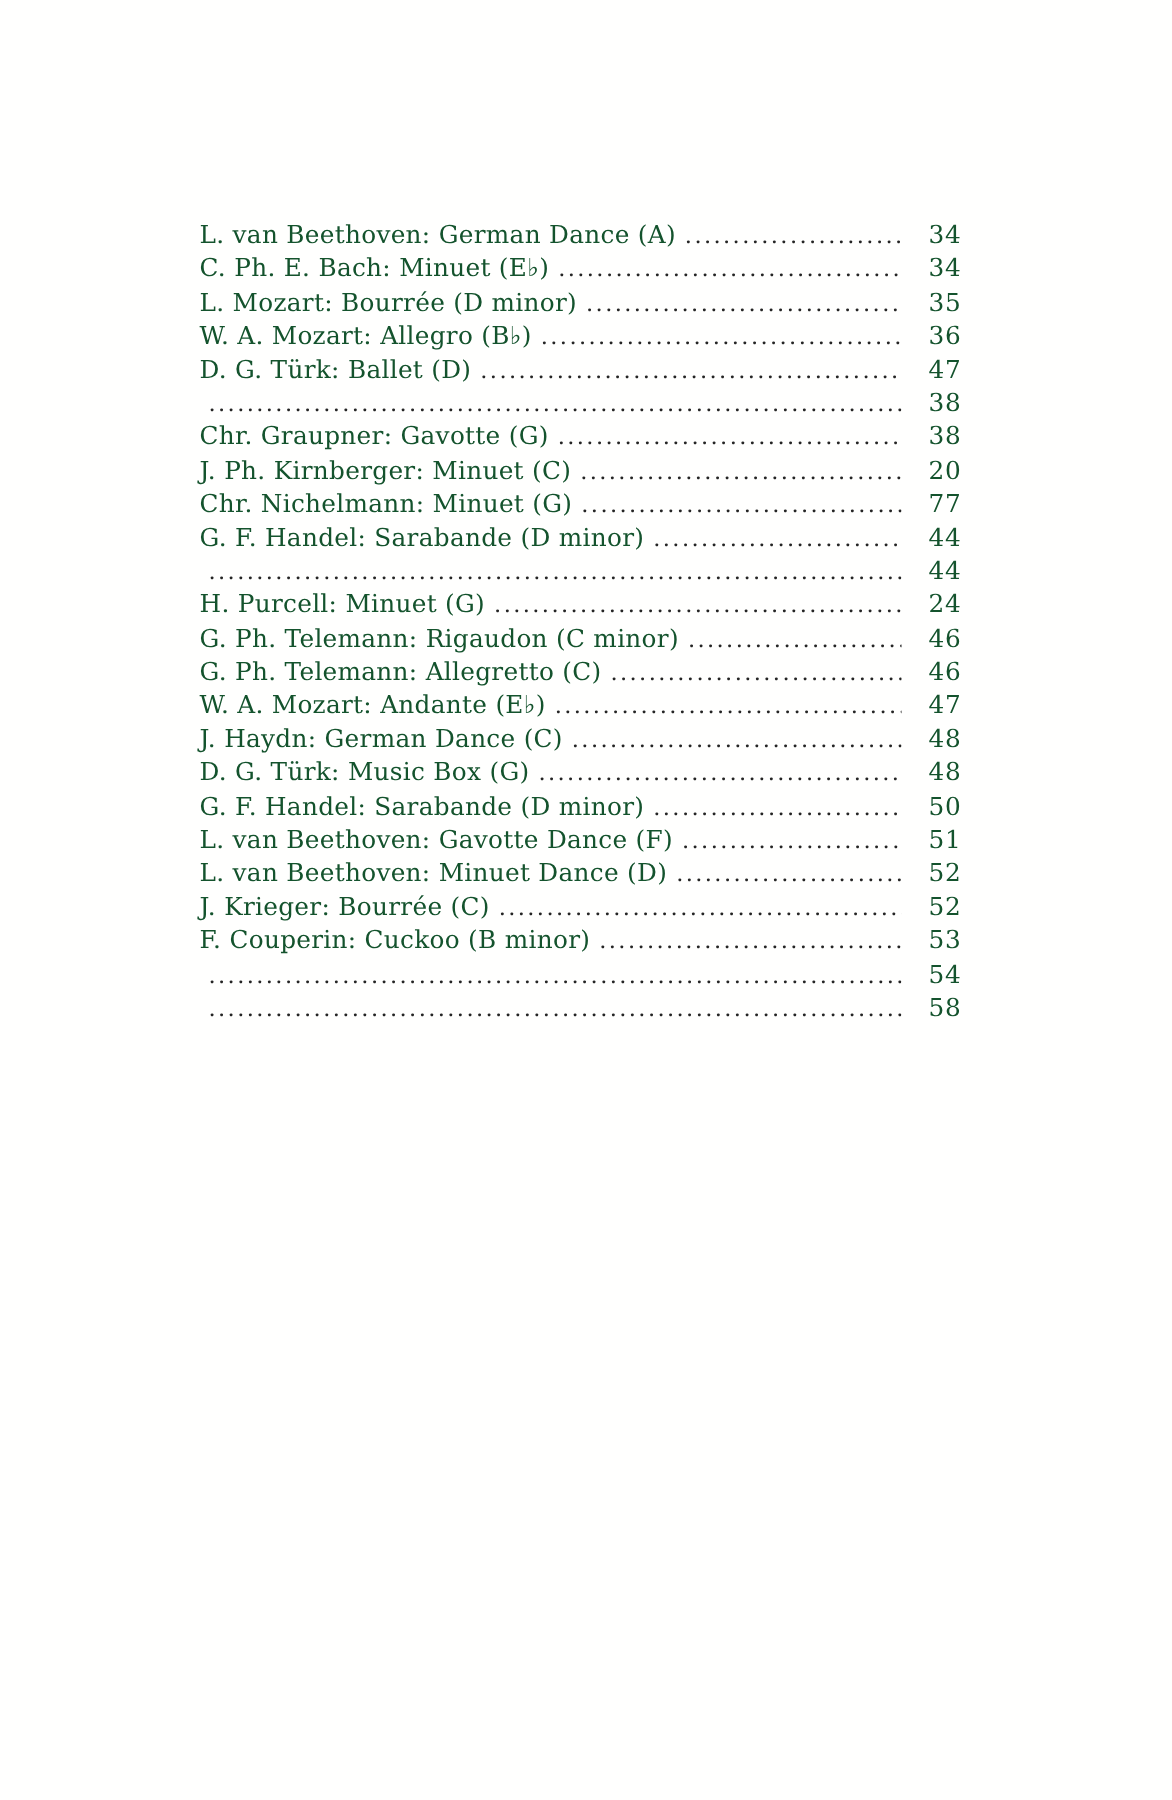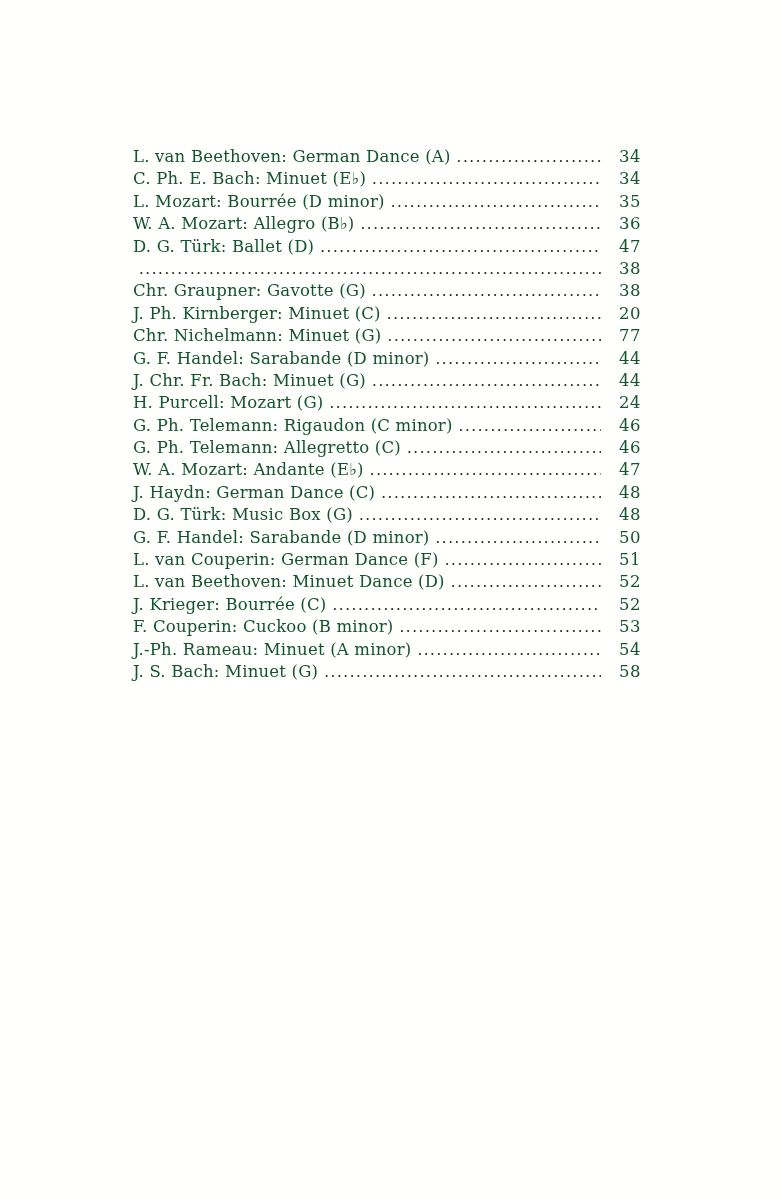--- a/index.html
+++ b/index.html
@@ -115,27 +115,26 @@
   </div>
 
 
   <div class="toc-row">
     <span class="toc-title">G. F. Handel: Sarabande (D minor)</span>
     <span class="toc-leader"></span>
     <span class="toc-pagenum">44</span>
   </div>
 
   <div class="toc-row">
-    <span class="toc-title">J. Chr. Fr. Bach: Minuet (G)</span>
     <span class="toc-leader"></span>
     <span class="toc-pagenum">44</span>
   </div>
 
   <div class="toc-row">
-    <span class="toc-title">H. Purcell: Mozart (G)</span>
+    <span class="toc-title">H. Purcell: Minuet (G)</span>
     <span class="toc-leader"></span>
     <span class="toc-pagenum">24</span>
   </div>
 
   <div class="toc-row">
     <span class="toc-title">G. Ph. Telemann: Rigaudon (C minor)</span>
     <span class="toc-leader"></span>
     <span class="toc-pagenum">46</span>
   </div>
 
@@ -163,21 +162,21 @@
     <span class="toc-pagenum">48</span>
   </div>
 
   <div class="toc-row">
     <span class="toc-title">G. F. Handel: Sarabande (D minor)</span>
     <span class="toc-leader"></span>
     <span class="toc-pagenum">50</span>
   </div>
 
   <div class="toc-row">
-    <span class="toc-title">L. van Couperin: German Dance (F)</span>
+    <span class="toc-title">L. van Beethoven: Gavotte Dance (F)</span>
     <span class="toc-leader"></span>
     <span class="toc-pagenum">51</span>
   </div>
 
   <div class="toc-row">
     <span class="toc-title">L. van Beethoven: Minuet Dance (D)</span>
     <span class="toc-leader"></span>
     <span class="toc-pagenum">52</span>
   </div>
 
@@ -187,25 +186,23 @@
     <span class="toc-pagenum">52</span>
   </div>
 
   <div class="toc-row">
     <span class="toc-title">F. Couperin: Cuckoo (B minor)</span>
     <span class="toc-leader"></span>
     <span class="toc-pagenum">53</span>
   </div>
 
   <div class="toc-row">
-    <span class="toc-title">J.-Ph. Rameau: Minuet (A minor)</span>
     <span class="toc-leader"></span>
     <span class="toc-pagenum">54</span>
   </div>
 
 
   <div class="toc-row">
-    <span class="toc-title">J. S. Bach: Minuet (G)</span>
     <span class="toc-leader"></span>
     <span class="toc-pagenum">58</span>
   </div>
 </div>
 </div>
 
 </body></html>

